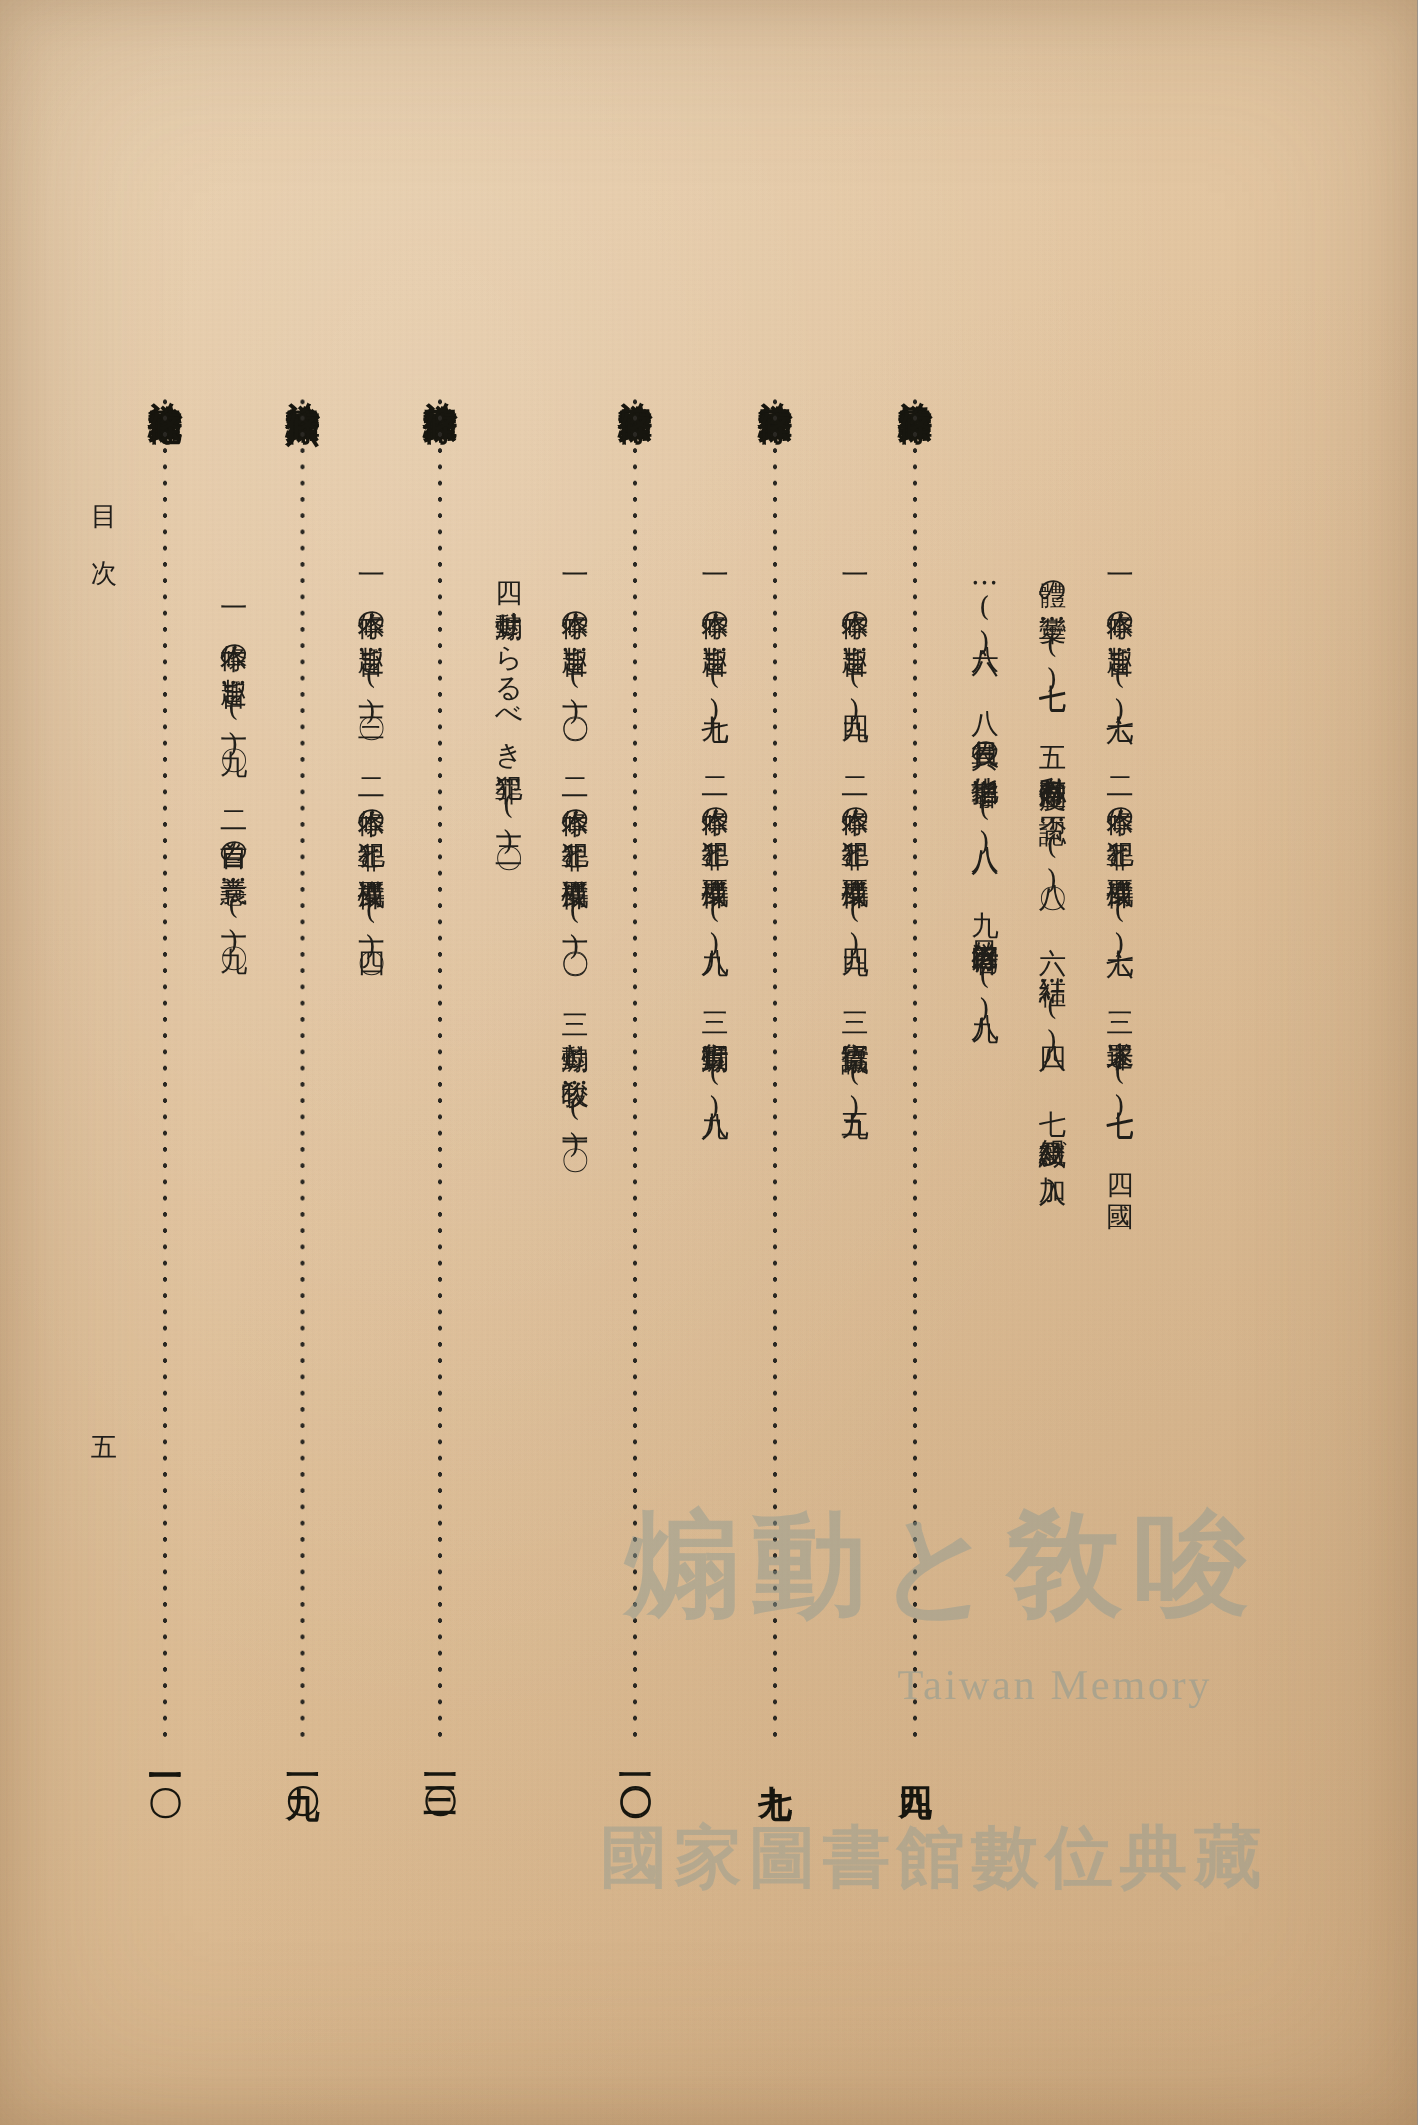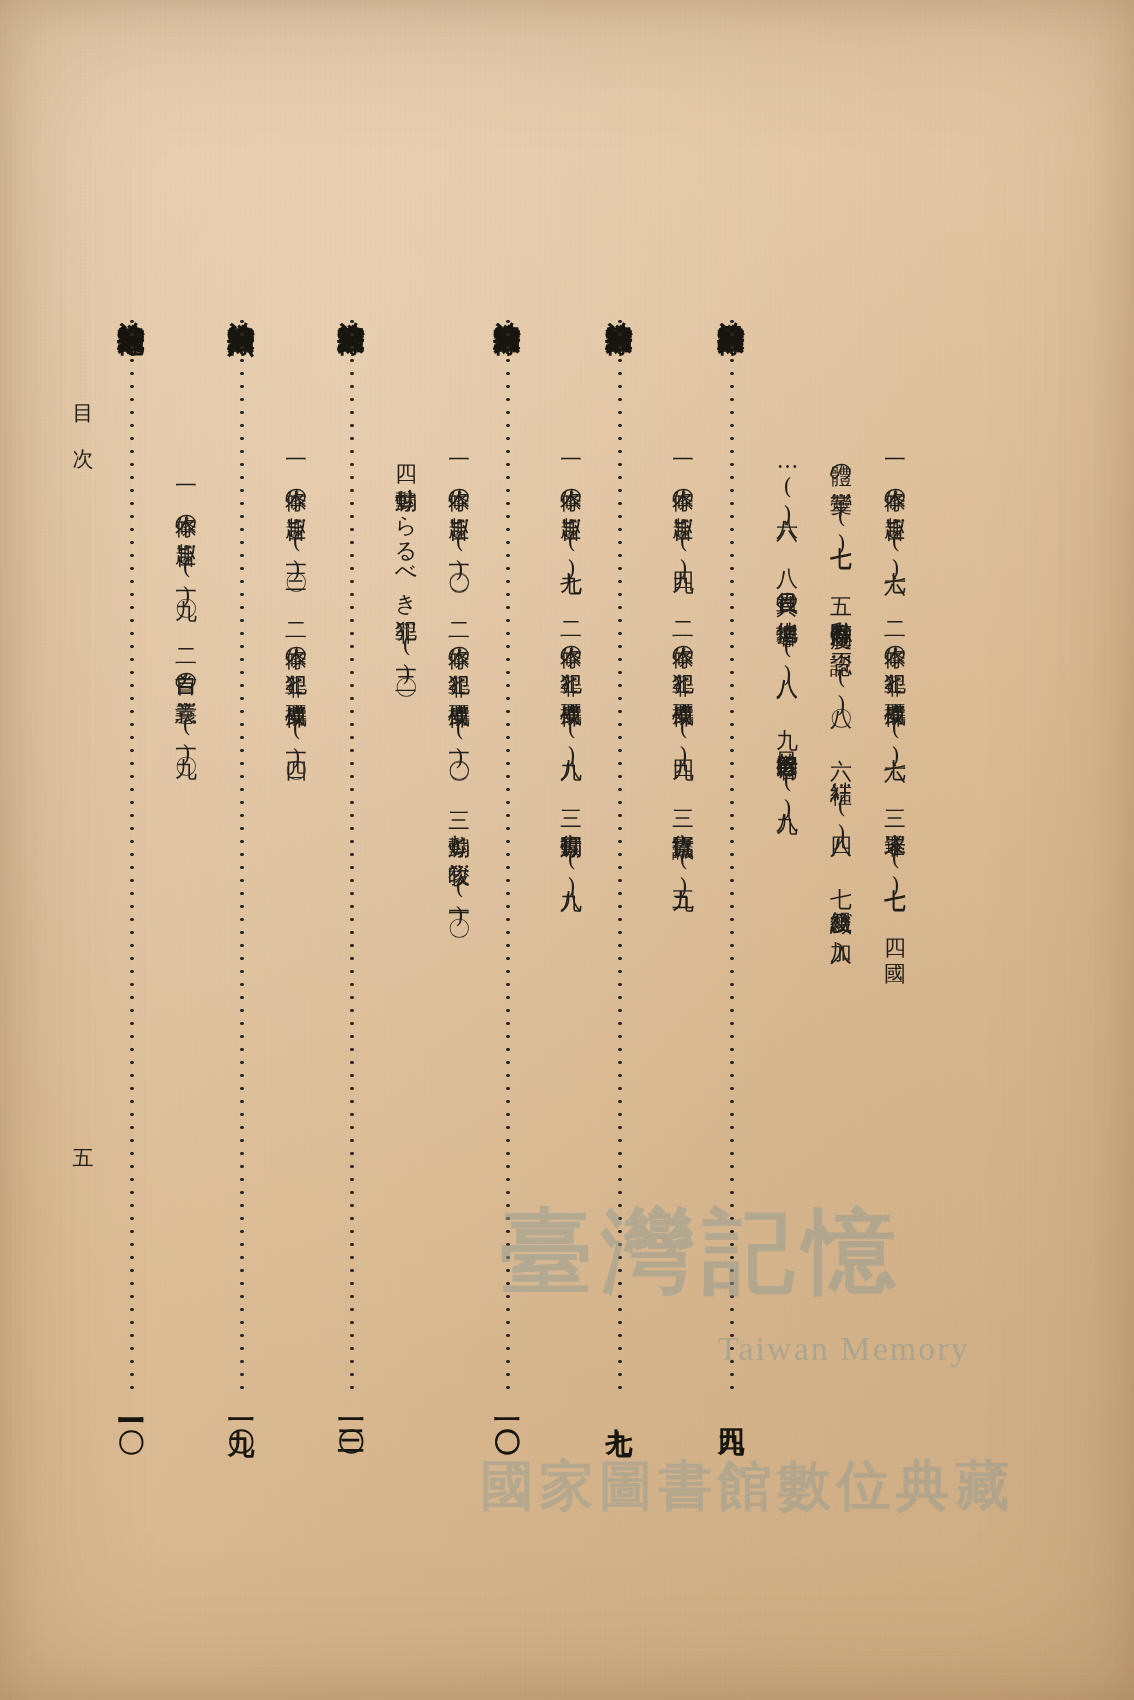--- a/index.html
+++ b/index.html
@@ -180,18 +180,18 @@
     <span class="head">治安維持法第二條</span>
     <span class="leader"></span>
     <span class="pno">九四</span>
   </div>
   <div class="vcol sub" style="left:672px; top:448px;">一　本條の趣旨…(九四)　二　本條の犯罪と構成要件…(九四)　三　實行協議…(九五)</div>
 
   <div class="vcol sub" style="left:776px; top:448px;">…(八六)　八　役員其の他指導者…(八八)　九　目的遂行行爲者…(八九)</div>
   <div class="vcol sub" style="left:830px; top:448px;">體の變革…(七七)　五　私有財產制度の否認…(八〇)　六　結社…(八四)　七　組織及び加入</div>
   <div class="vcol sub" style="left:884px; top:448px;">一　本條の趣旨…(七六)　二　本條の犯罪と構成要件…(七六)　三　未遂罪…(七七)　四　國</div>
 
-  <div class="wm wm-cjk" style="left:500px; top:1190px;">臺灣記憶</div>
+  <div class="wm wm-cjk" style="left:500px; top:1190px;">煽動と敎唆</div>
   <div class="wm wm-sub" style="left:718px; top:1330px;text-align:center;">Taiwan Memory</div>
   <div class="wm wm-bottom" style="left:480px; top:1450px;">國家圖書館數位典藏</div>
 
   <div class="vignette"></div>
 </div>
 
 </body></html>

